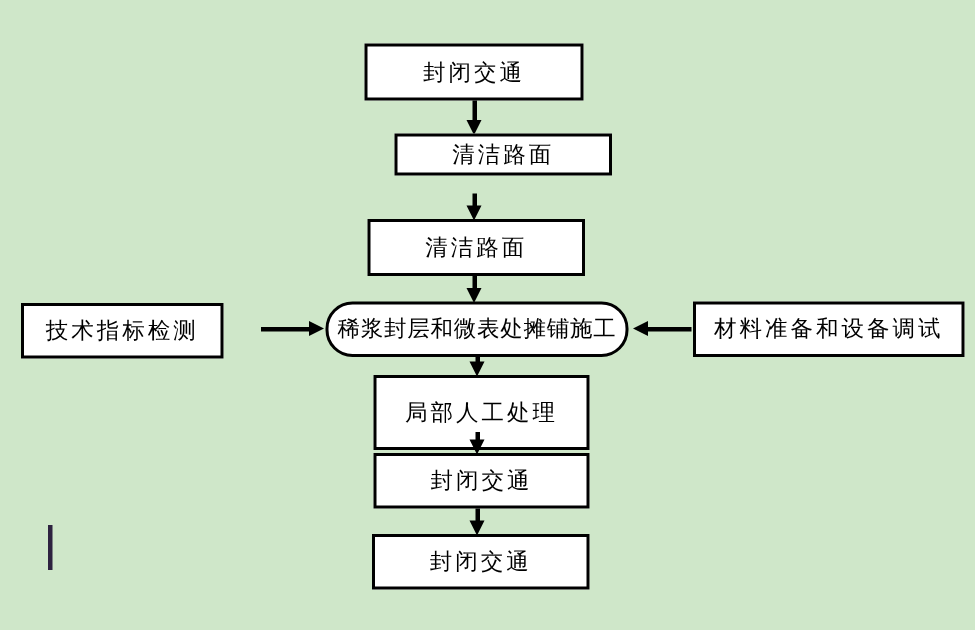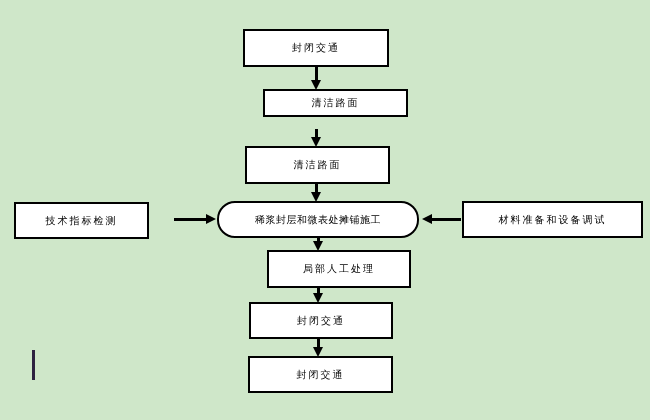--- a/index.html
+++ b/index.html
@@ -16,21 +16,21 @@
     width:650px;height:420px;
     background:var(--bg);
     overflow:hidden;
   }
   .node{
     position:absolute;
     box-sizing:border-box;
     background:var(--node-fill);
     border:2px solid var(--node-border);
     display:flex;align-items:center;justify-content:center;
-    font-size:10px;color:#000;
+    font-size:15px;color:#000;
     letter-spacing:2px;
     white-space:nowrap;
   }
   .node.wide{letter-spacing:0.5px;border-radius:18px;}
   .varrow{position:absolute;width:11px;}
   .varrow .shaft{
     position:absolute;left:4px;top:0;
     width:2.5px;height:calc(100% - 8px);
     background:var(--line);
   }
@@ -117,21 +117,21 @@
 
   <div class="node" style="left:462px;top:201px;width:181px;height:37px">
     <span>材料准备和设备调试</span>
   </div>
 
   <div class="varrow" style="left:313px;top:237px;height:14px">
     <div class="shaft"></div>
     <div class="head"></div>
   </div>
 
-  <div class="node" style="left:267px;top:250px;width:144px;height:38px">
+  <div class="node" style="left:249px;top:250px;width:144px;height:50px">
     <span>局部人工处理</span>
   </div>
 
   <div class="varrow" style="left:313px;top:288px;height:15px">
     <div class="shaft"></div>
     <div class="head"></div>
   </div>
 
   <div class="node" style="left:249px;top:302px;width:144px;height:37px">
     <span>封闭交通</span>

